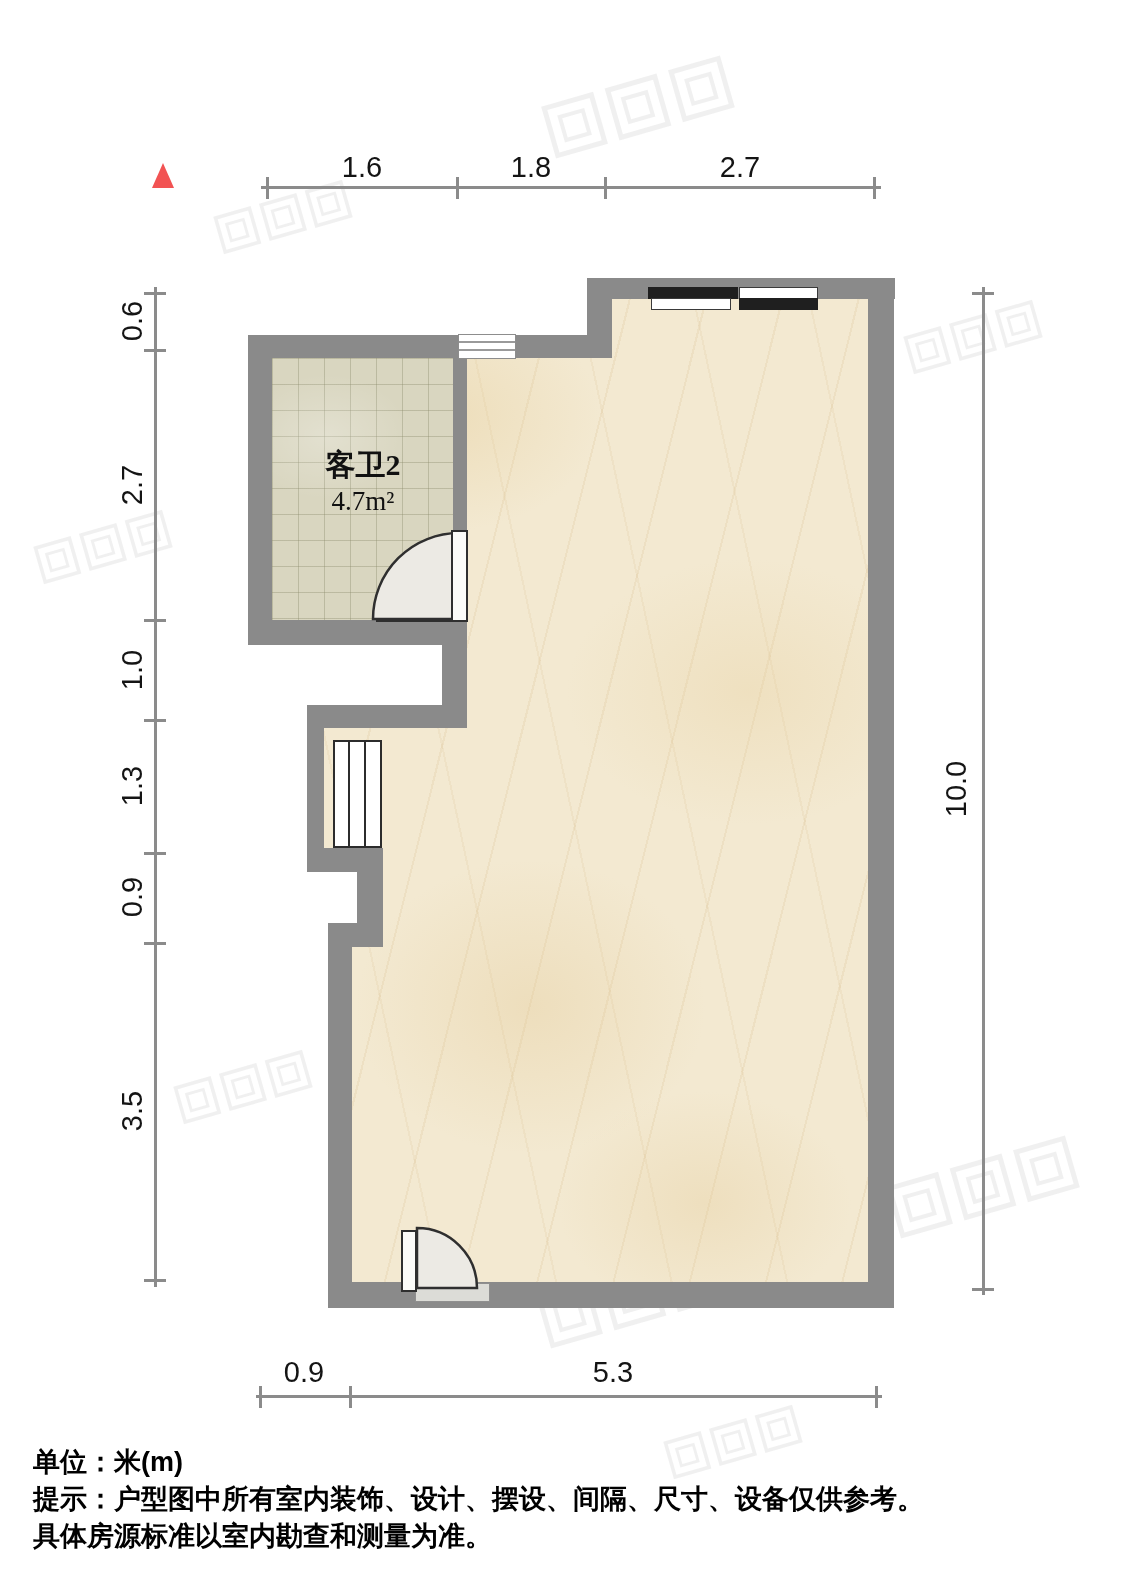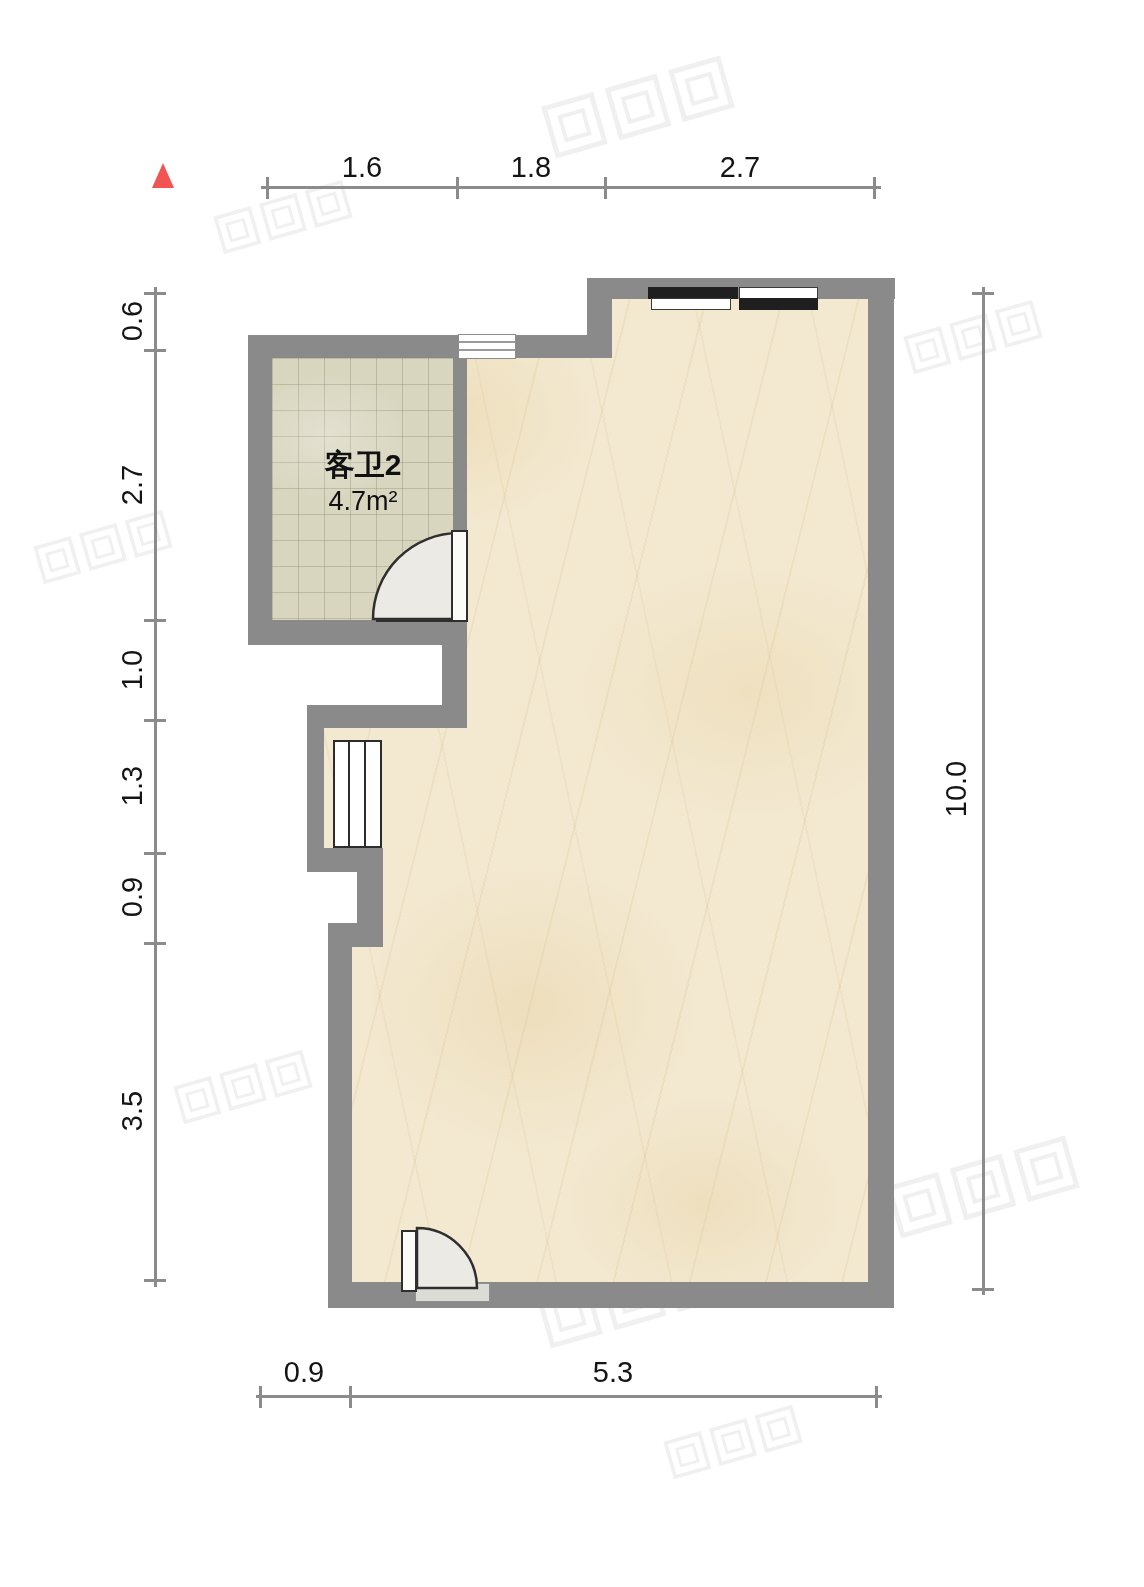--- a/index.html
+++ b/index.html
@@ -154,21 +154,21 @@
     <path d="M91,95 L91,9 A86,86 0 0 0 5,95 Z" fill="#eceae4" stroke="#2f2f2f" stroke-width="2.5"></path>
   </svg>
   <div class="door-leaf" style="left:451px;top:530px;width:17px;height:92px;"></div>
 
   <div class="threshold flat" style="left:415px;top:1283px;width:75px;height:19px;"></div>
   <svg class="door-svg" style="left:410px;top:1222px;" width="80" height="72" viewBox="0 0 80 72">
     <path d="M7,66 L7,6 A60,60 0 0 1 67,66 Z" fill="#eceae4" stroke="#2f2f2f" stroke-width="2.5"></path>
   </svg>
   <div class="door-leaf" style="left:401px;top:1230px;width:16px;height:62px;"></div>
 
-  <div class="room-label" style="left:283px;top:446px;width:160px;">
+  <div class="room-label" style="left:283px;top:446px;width:160px;font-family:Liberation Serif, serif;">
     <div class="rname">客卫2</div>
     <div class="rarea">4.7m²</div>
   </div>
 
   <div>
     <div class="dline" style="left:261px;top:186px;width:620px;height:3px;"></div>
     <div class="tick" style="left:266px;top:177px;width:3px;height:22px;"></div>
     <div class="tick" style="left:456px;top:177px;width:3px;height:22px;"></div>
     <div class="tick" style="left:604px;top:177px;width:3px;height:22px;"></div>
     <div class="tick" style="left:873px;top:177px;width:3px;height:22px;"></div>
@@ -203,14 +203,19 @@
 
   <div>
     <div class="dline" style="left:256px;top:1395px;width:626px;height:3px;"></div>
     <div class="tick" style="left:259px;top:1386px;width:3px;height:22px;"></div>
     <div class="tick" style="left:349px;top:1386px;width:3px;height:22px;"></div>
     <div class="tick" style="left:875px;top:1386px;width:3px;height:22px;"></div>
     <div class="dlabel" style="left:304px;top:1372px;">0.9</div>
     <div class="dlabel" style="left:613px;top:1372px;text-align:right;">5.3</div>
   </div>
 
+  <div class="footer">
+    <div>单位：米(m)</div>
+    <div>提示：户型图中所有室内装饰、设计、摆设、间隔、尺寸、设备仅供参考。</div>
+    <div>具体房源标准以室内勘查和测量为准。</div>
+  </div>
 
 </div>
 
 </body></html>

